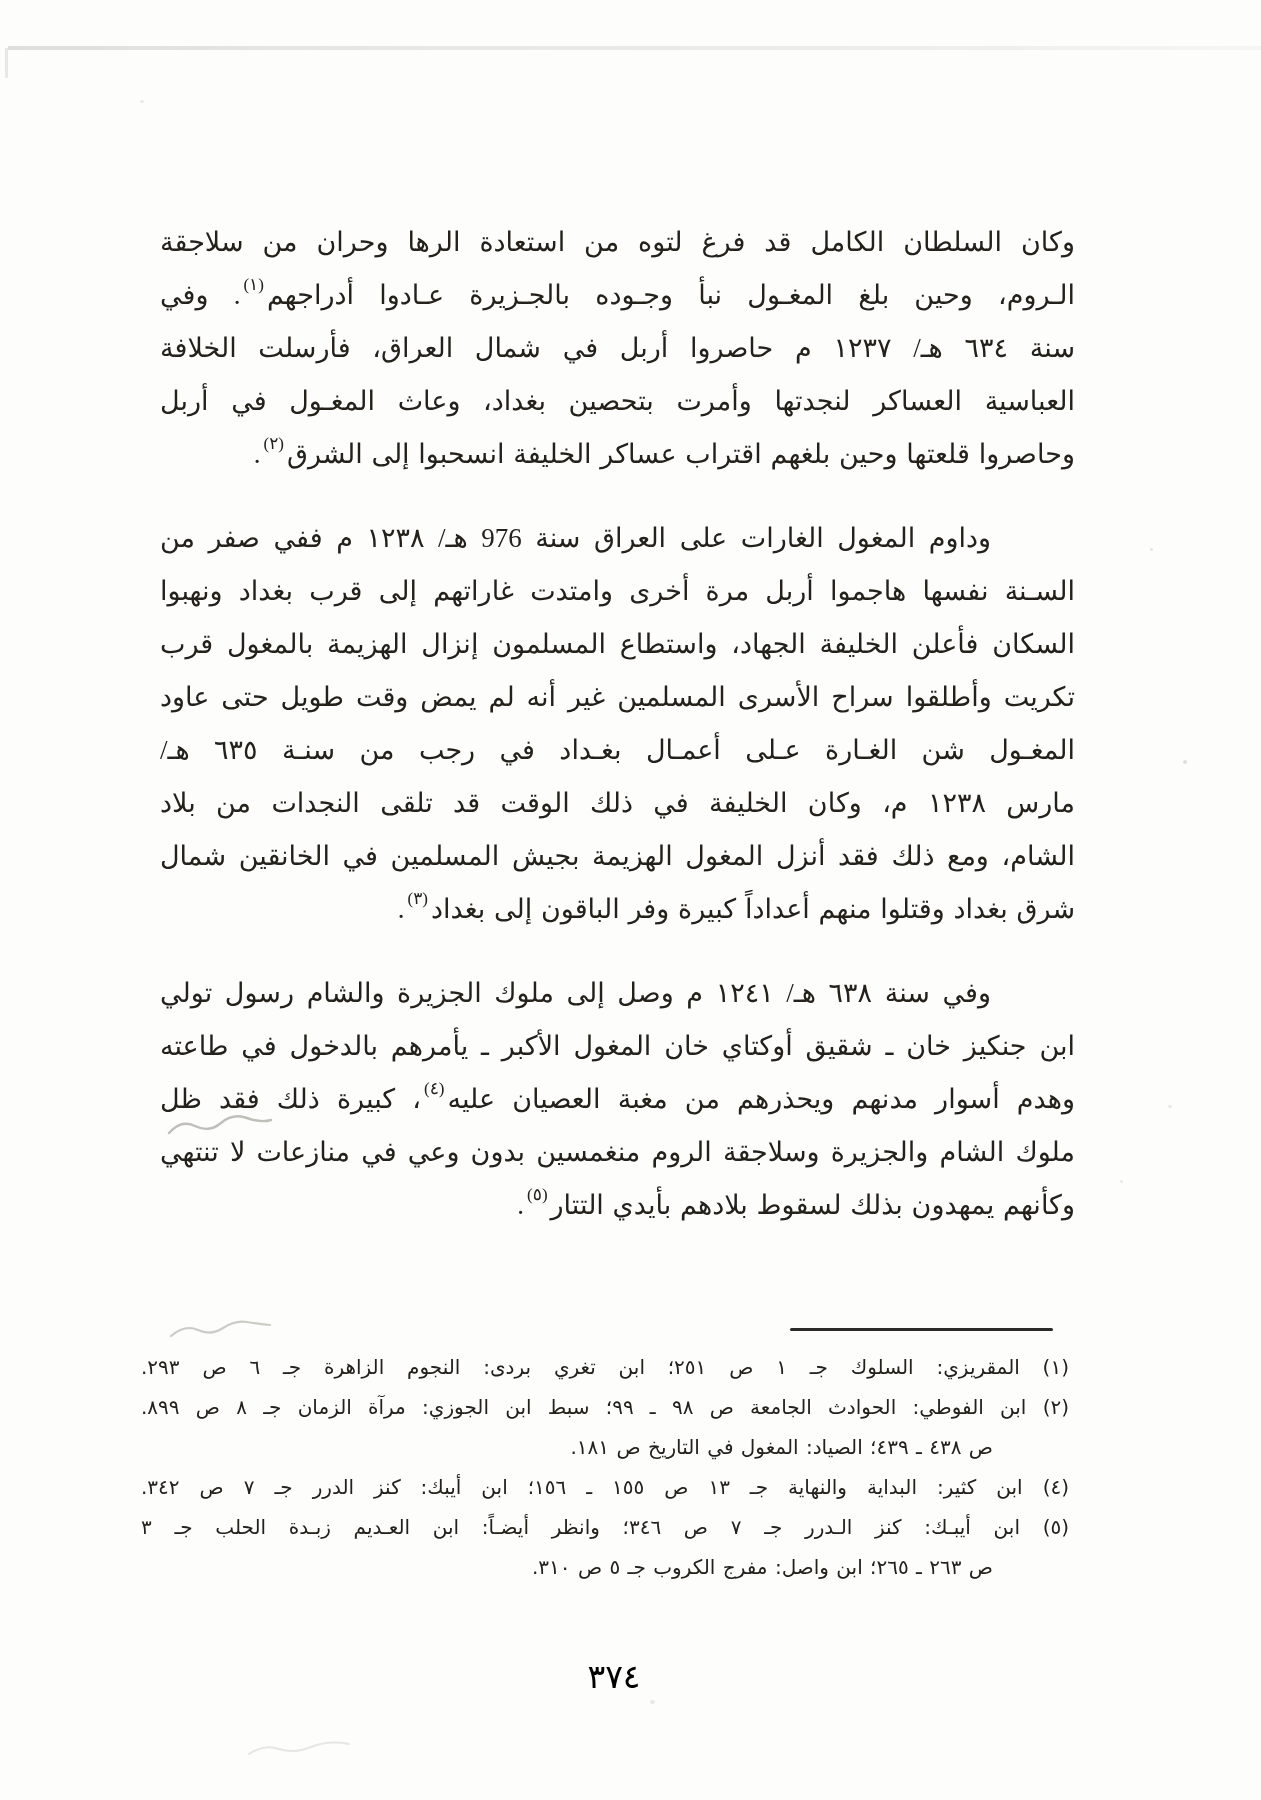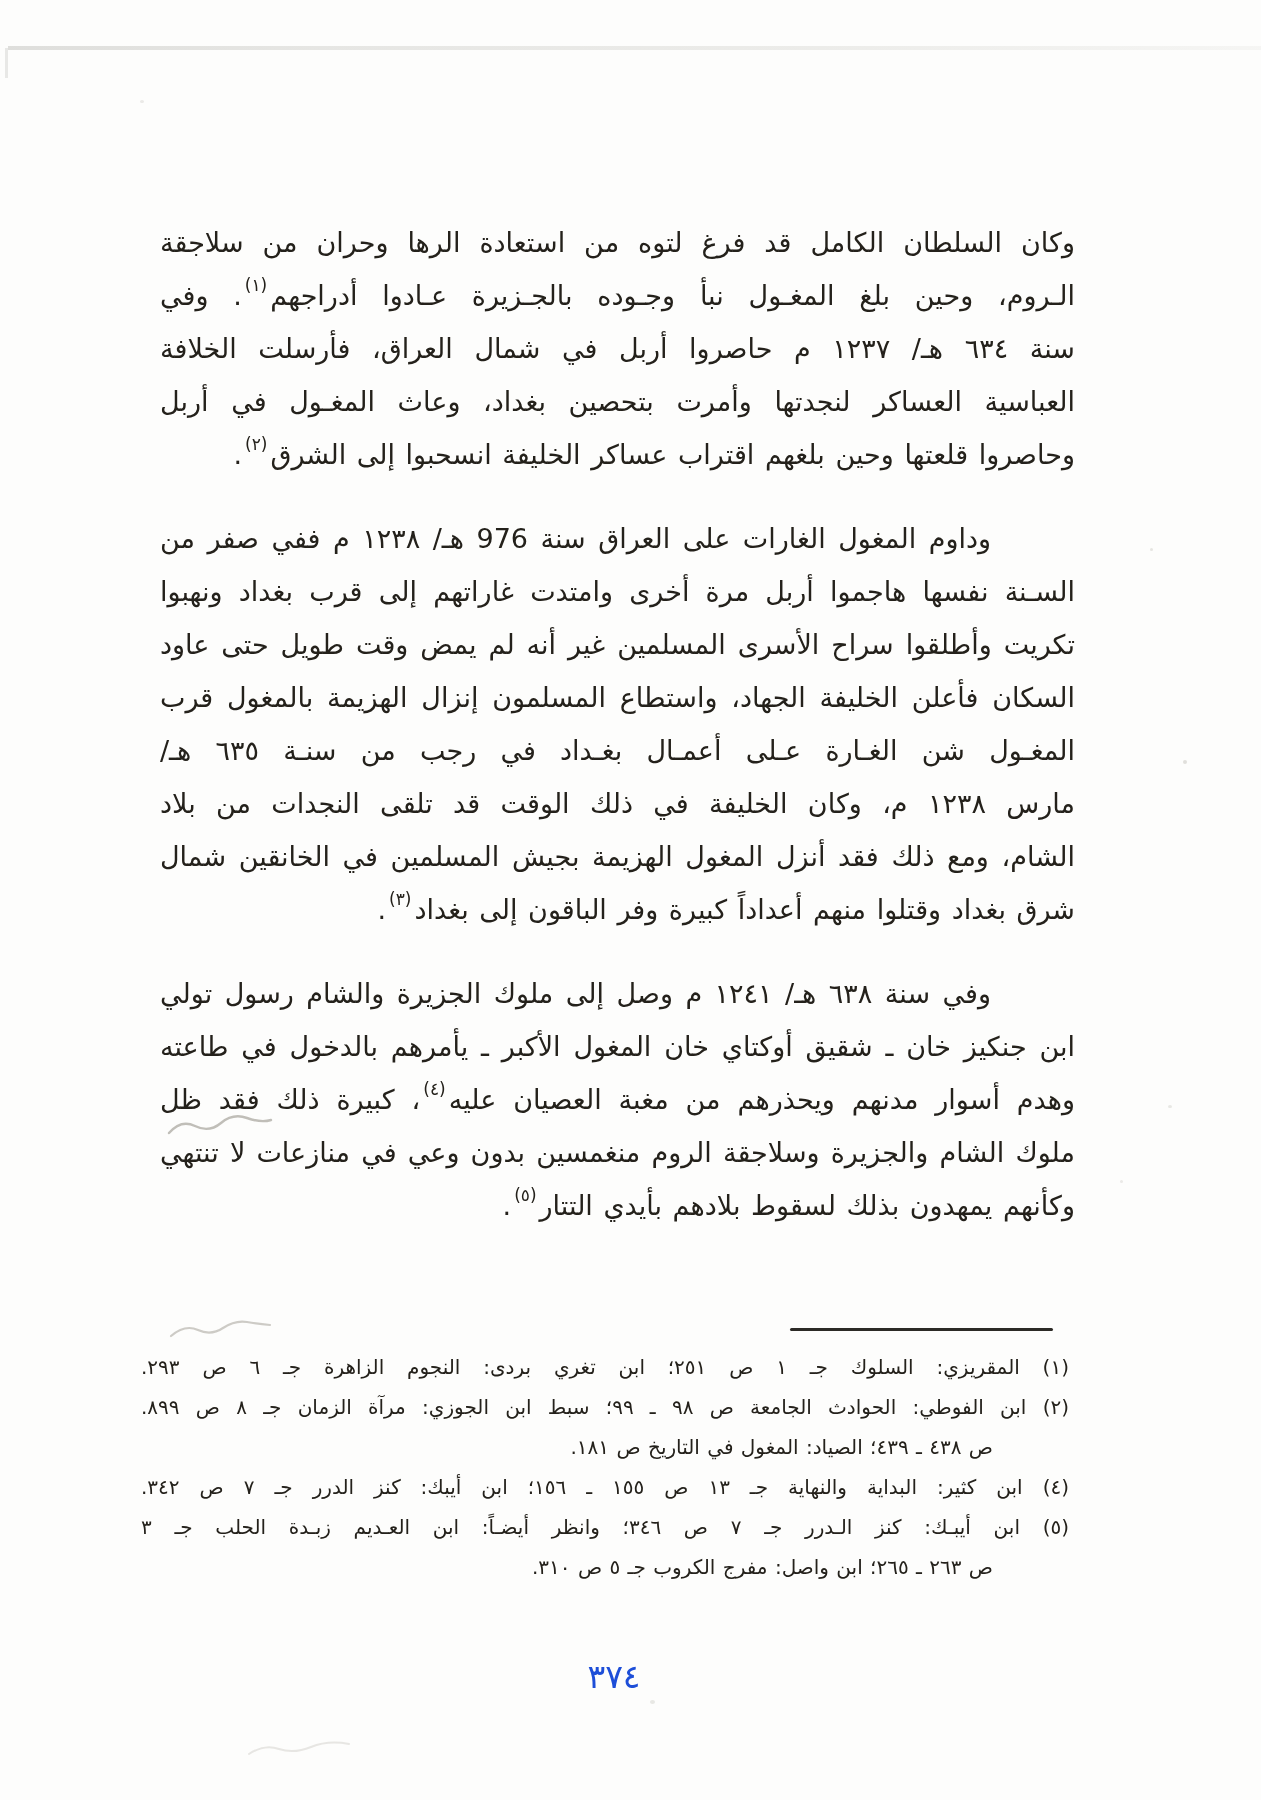--- a/index.html
+++ b/index.html
@@ -37,20 +37,21 @@
     opacity: 0.55;
   }
   
   .content {
     position: absolute;
     top: 216px;
     right: 186px;
     width: 915px;
     font-size: 27px;
     direction: rtl;
+    font-family: Liberation Serif, serif;
   }
   .para { margin: 0; }
   .para + .para { margin-top: 31px; }
   .bl {
     height: 53px;
     line-height: 53px;
     text-align: justify;
     text-align-last: justify;
     word-spacing: 2px;
   }
@@ -96,21 +97,21 @@
   
   .page-number {
     position: absolute;
     top: 1655px;
     left: 0;
     width: 1228px;
     height: 44px;
     line-height: 44px;
     text-align: center;
     font-size: 33px;
-    color: #1d4ed8;
+    color: #000000;
   }
   
   .squiggle { position: absolute; }
   .speck {
     position: absolute;
     border-radius: 50%;
     background: #c9c7c1;
   }
 </style>
 </head>
@@ -127,22 +128,22 @@
       <div class="bl">وكان السلطان الكامل قد فرغ لتوه من استعادة الرها وحران من سلاجقة</div>
       <div class="bl"><span>الـروم، وحين بلغ المغـول نبأ وجـوده بالجـزيرة عـادوا أدراجهم</span><sup class="ref">(١)</sup><span>. وفي</span></div>
       <div class="bl">سنة ٦٣٤ هـ/ ١٢٣٧ م حاصروا أربل في شمال العراق، فأرسلت الخلافة</div>
       <div class="bl">العباسية العساكر لنجدتها وأمرت بتحصين بغداد، وعاث المغـول في أربل</div>
       <div class="bl end"><span>وحاصروا قلعتها وحين بلغهم اقتراب عساكر الخليفة انسحبوا إلى الشرق</span><sup class="ref">(٢)</sup><span>.</span></div>
     </div>
 
     <div class="para">
       <div class="bl indent">وداوم المغول الغارات على العراق سنة 976 هـ/ ١٢٣٨ م ففي صفر من</div>
       <div class="bl">السـنة نفسها هاجموا أربل مرة أخرى وامتدت غاراتهم إلى قرب بغداد ونهبوا</div>
+      <div class="bl">السكان فأعلن الخليفة الجهاد، واستطاع المسلمون إنزال الهزيمة بالمغول قرب</div>
       <div class="bl">تكريت وأطلقوا سراح الأسرى المسلمين غير أنه لم يمض وقت طويل حتى عاود</div>
-      <div class="bl">السكان فأعلن الخليفة الجهاد، واستطاع المسلمون إنزال الهزيمة بالمغول قرب</div>
       <div class="bl">المغـول شن الغـارة عـلى أعمـال بغـداد في رجب من سنـة ٦٣٥ هـ/</div>
       <div class="bl">مارس ١٢٣٨ م، وكان الخليفة في ذلك الوقت قد تلقى النجدات من بلاد</div>
       <div class="bl">الشام، ومع ذلك فقد أنزل المغول الهزيمة بجيش المسلمين في الخانقين شمال</div>
       <div class="bl end"><span>شرق بغداد وقتلوا منهم أعداداً كبيرة وفر الباقون إلى بغداد</span><sup class="ref">(٣)</sup><span>.</span></div>
     </div>
 
     <div class="para">
       <div class="bl indent">وفي سنة ٦٣٨ هـ/ ١٢٤١ م وصل إلى ملوك الجزيرة والشام رسول تولي</div>
       <div class="bl">ابن جنكيز خان ـ شقيق أوكتاي خان المغول الأكبر ـ يأمرهم بالدخول في طاعته</div>
       <div class="bl"><span>وهدم أسوار مدنهم ويحذرهم من مغبة العصيان عليه</span><sup class="ref">(٤)</sup><span>، كبيرة ذلك فقد ظل</span></div>

